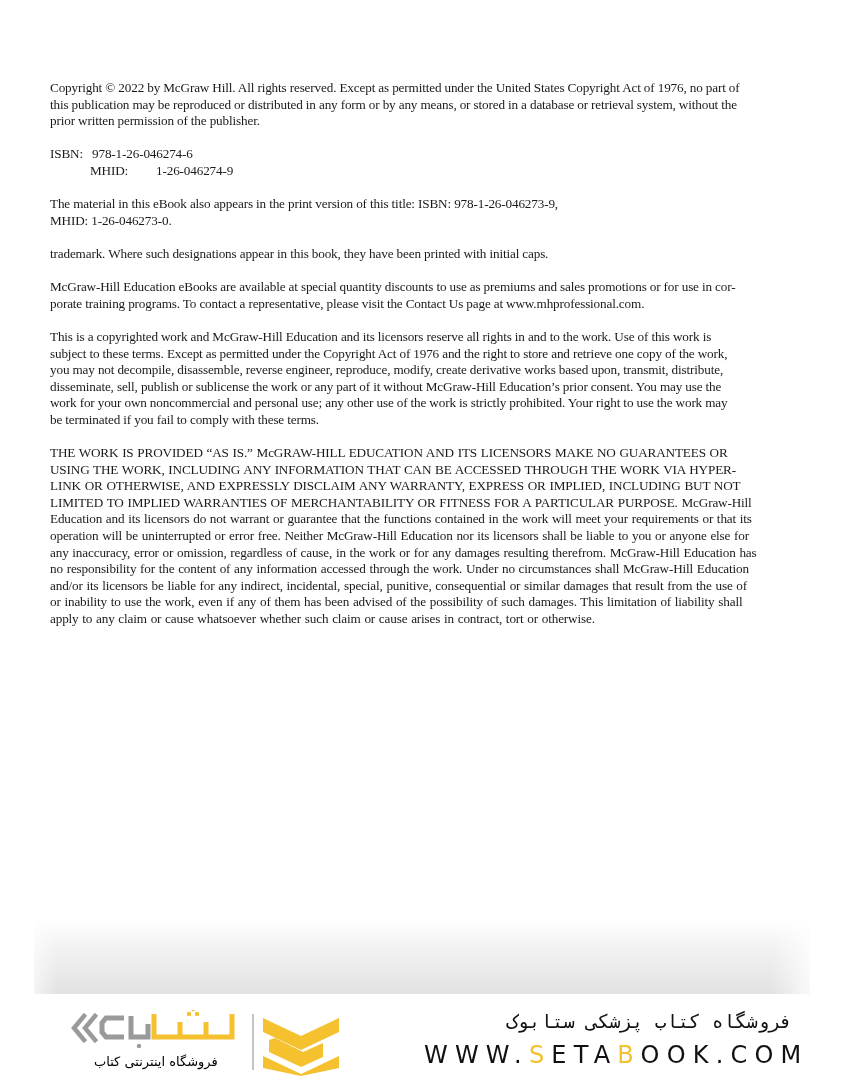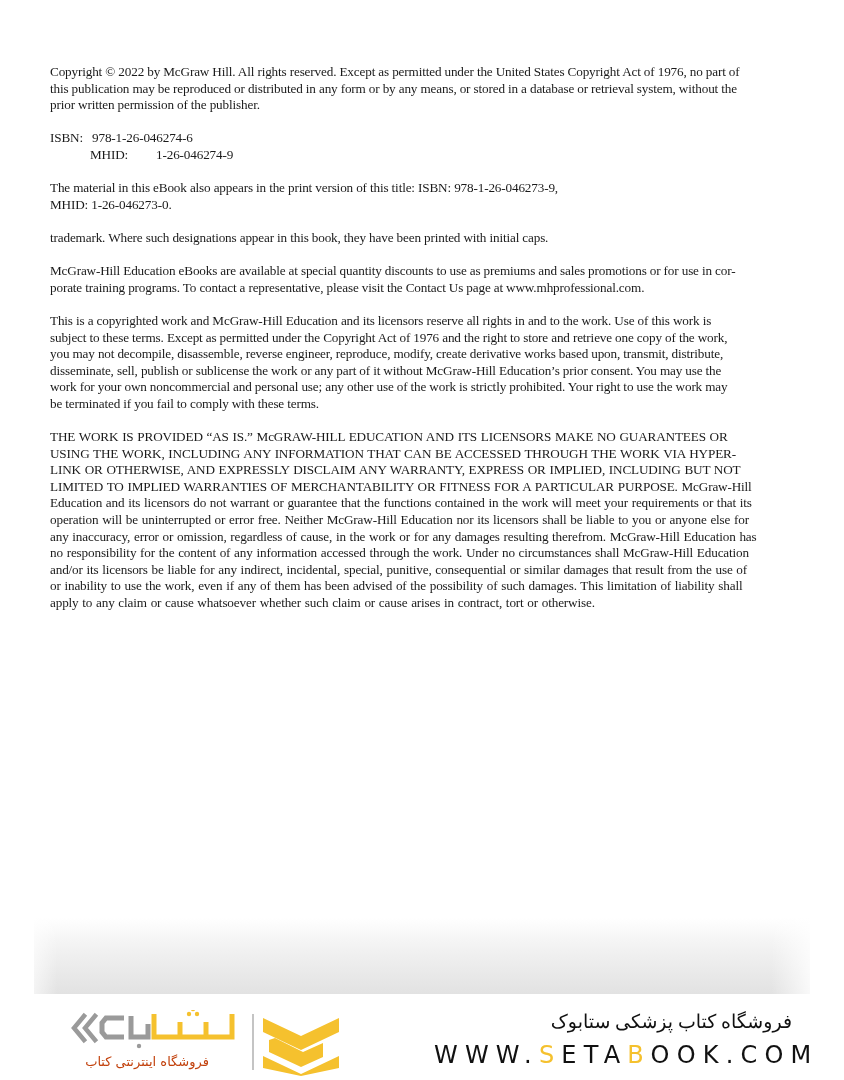--- a/index.html
+++ b/index.html
@@ -23,20 +23,21 @@
       font-size: 13.2px;
       line-height: 16.6px;
       letter-spacing: -0.15px;
     }
     .page-text p {
       margin: 0 0 16.6px 0;
     }
     .page-text p.justify {
       text-align: justify;
       text-align-last: left;
+      margin-top: 16px;
     }
     .page-text .line {
       display: block;
     }
     .mhid-label {
       display: inline-block;
       width: 66px;
       margin-left: 40px;
     }
     .isbn-label {
@@ -79,27 +80,27 @@
     }
     .logo-wordmark {
       position: absolute;
       left: 0;
       top: 0;
       width: 170px;
       height: 64px;
     }
     .logo-tagline {
       position: absolute;
-      left: 4px;
+      left: 26px;
       top: 44px;
       width: 150px;
       font-family: "DejaVu Sans", sans-serif;
       font-size: 13px;
-      color: #c2410c;
-      text-align: center;
+      color: #000000;
+      text-align: left;
       direction: rtl;
     }
     .logo-divider {
       position: absolute;
       left: 184px;
       top: 4px;
       width: 2px;
       height: 56px;
       background: #c4c4c4;
     }
@@ -107,30 +108,30 @@
       position: absolute;
       left: 195px;
       top: 2px;
       width: 76px;
       height: 64px;
     }
     .store-name {
       position: absolute;
       right: 52px;
       top: 16px;
-      font-family: Liberation Serif, serif;
+      font-family: Liberation Mono, monospace;
       font-size: 19px;
       color: #111111;
       direction: rtl;
       text-align: left;
       white-space: nowrap;
     }
     .store-url {
       position: absolute;
-      left: 434px;
+      left: 424px;
       top: 47px;
       font-family: "DejaVu Sans", sans-serif;
       font-size: 24px;
       letter-spacing: 7.2px;
       color: #111111;
       white-space: nowrap;
       font-weight: 500;
     }
     .store-url .accent {
       color: #f5c12e;

